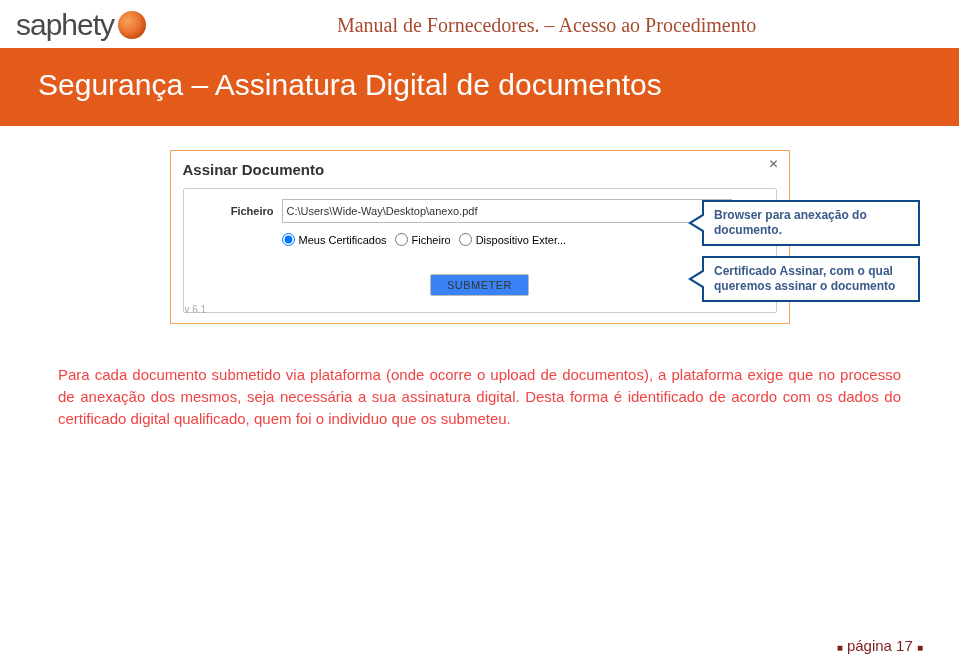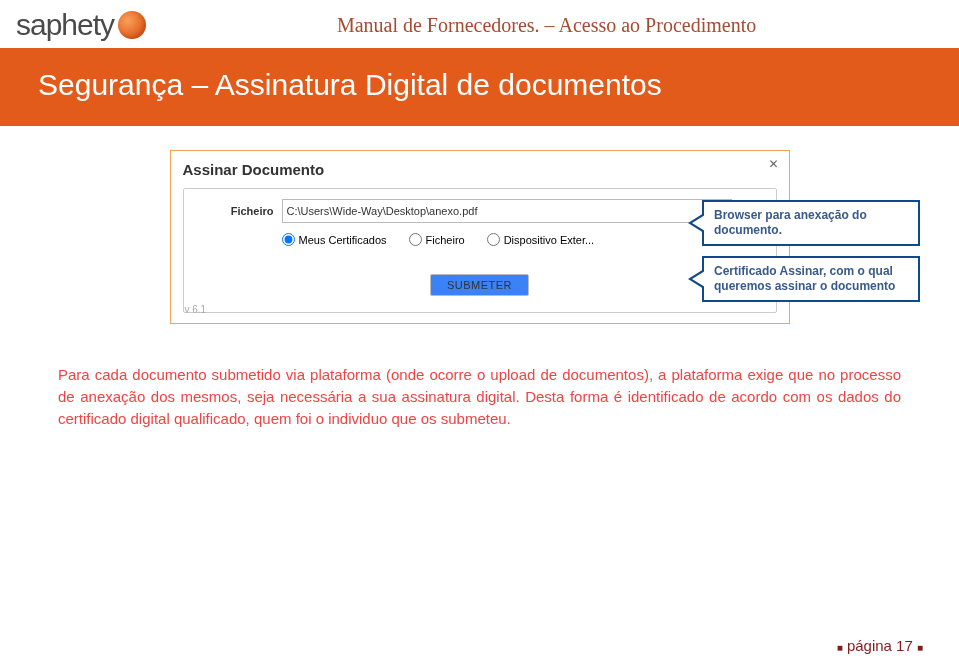--- a/index.html
+++ b/index.html
@@ -92,21 +92,21 @@
     width: 24px; height: 20px;
     border: 1px solid #bbb;
     background: #f3f3f3;
     font-size: 10px;
     display: flex; align-items: center; justify-content: center;
     cursor: pointer;
   }
   .radio-row {
     display: flex;
     align-items: flex-start;
-    gap: 22px;
+    gap: 8px;
     padding-left: 86px;
     font-size: 11px;
     margin-bottom: 28px;
   }
   .radio { display: flex; align-items: center; gap: 4px; }
   .radio input { margin: 0; }
   .cert-select {
     flex: 1;
     border: 1px solid #bbb;
     height: 20px;

